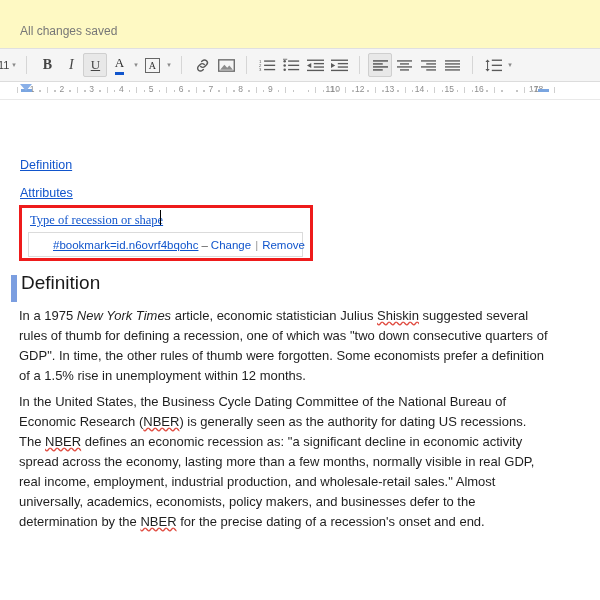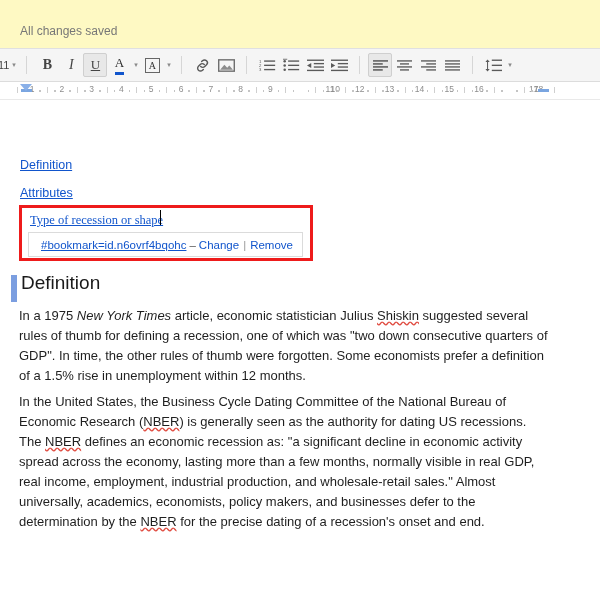--- a/index.html
+++ b/index.html
@@ -231,20 +231,21 @@
     box-sizing: border-box;
     display: flex;
     align-items: center;
     padding-left: 12px;
     font-size: 11.5px;
     white-space: nowrap;
   }
   .link-bubble a.bm {
     color: #1155cc;
     text-decoration: underline;
+    margin-left: 12px;
   }
   .link-bubble .dash { color: #555555; padding: 0 3px; }
   .link-bubble a.act {
     color: #1155cc;
     text-decoration: none;
   }
   .link-bubble .pipe { color: #999999; padding: 0 4px; }
 
   
   .head-marker {

